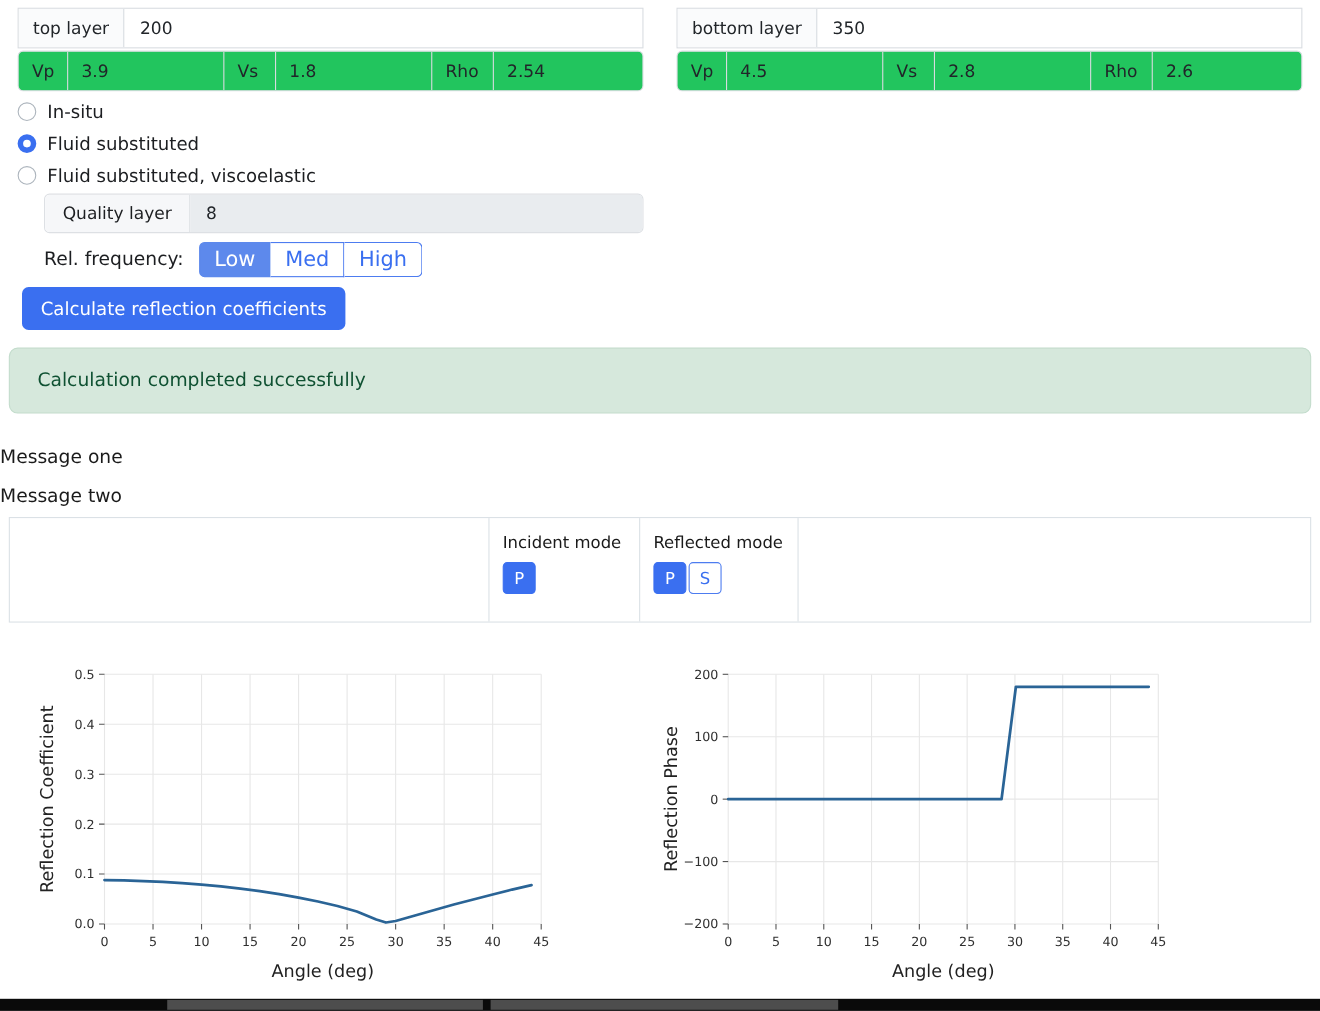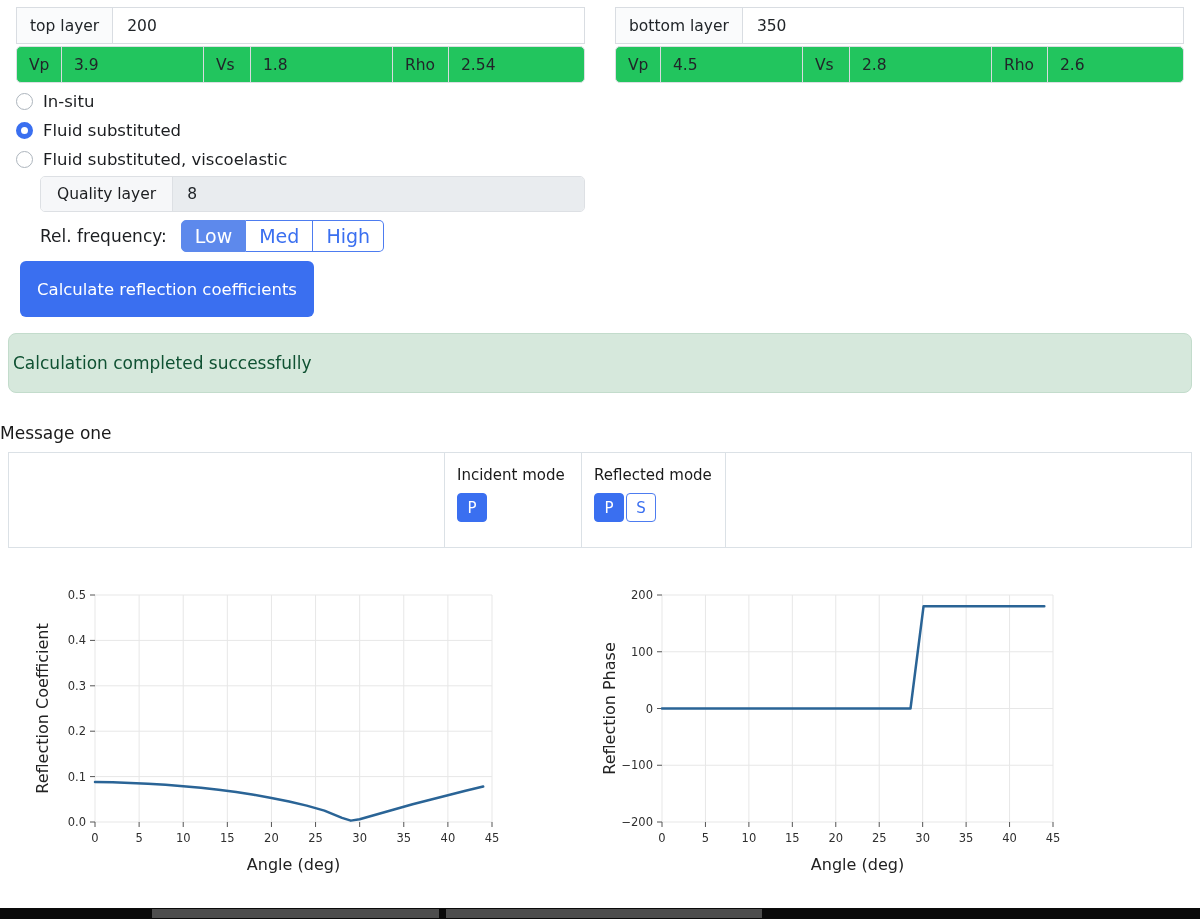--- a/index.html
+++ b/index.html
@@ -37,24 +37,24 @@
 
   
   .freq-row { margin: 8px 0 0 40px; display: flex; align-items: center; gap: 14px; font-size: 17px; }
   .btn-group { display: flex; }
   .bg-btn { height: 32px; padding: 0 13px; font-size: 19px; display: flex; align-items: center; background: #fff; color: var(--primary, #3a6ff0); border: 1px solid var(--primary-border, #4d7cf0); border-left-width: 0; cursor: pointer; font-family: inherit; }
   .bg-btn:first-child { border-left-width: 1px; border-radius: 5px 0 0 5px; }
   .bg-btn:last-child { border-radius: 0 5px 5px 0; }
   .bg-btn.active { background: var(--primary-light, #5d89ec); color: #fff; border-color: var(--primary-light, #5d89ec); }
 
   
-  .calc { margin: 9px 0 0 20px; height: 56px; padding: 0 17px; background: var(--primary, #3a6ff0); color: #fff; border: none; border-radius: 6px; font-family: inherit; font-size: 16.5px; cursor: pointer; display: flex; align-items: center; }
-
-  
-  .alert { margin: 16px 8px 0; height: 60px; display: flex; align-items: center; padding: 0 4px; background: var(--success-bg, #d6e8dc); border: 1px solid var(--success-border, #c3dccc); color: var(--success-text, #0f5132); border-radius: 8px; font-size: 17px; }
+  .calc { margin: 9px 0 0 20px; height: 39px; padding: 0 17px; background: var(--primary, #3a6ff0); color: #fff; border: none; border-radius: 6px; font-family: inherit; font-size: 16.5px; cursor: pointer; display: flex; align-items: center; }
+
+  
+  .alert { margin: 16px 8px 0; height: 60px; display: flex; align-items: center; padding: 0 25px; background: var(--success-bg, #d6e8dc); border: 1px solid var(--success-border, #c3dccc); color: var(--success-text, #0f5132); border-radius: 8px; font-size: 17px; }
 
   
   .msg { font-size: 17px; color: #1a1a1a; }
   .msg.first { margin-top: 30px; }
   .msg.second { margin-top: 15px; }
 
   
   .mode-table { margin: 9px 8px 0; height: 96px; border: 1px solid #dbe1e6; display: flex; }
   .mt-spacer-left { width: 435px; }
   .mt-spacer-right { flex: 1; }
@@ -155,20 +155,21 @@
     </div>
   </div>
 
   <button class="calc">Calculate reflection coefficients</button>
 
   <div class="alert">
     <span>Calculation completed successfully</span>
   </div>
 
   <div class="msg first">Message one</div>
+  <div class="msg second">Message two</div>
 
   <div class="mode-table">
     <div class="mt-spacer-left"></div>
     <div class="mt-cell incident">
       <div class="mt-header">Incident mode</div>
       <div class="mode-btn-row">
         <button class="mode-btn solid">P</button>
       </div>
     </div>
     <div class="mt-cell reflected">

